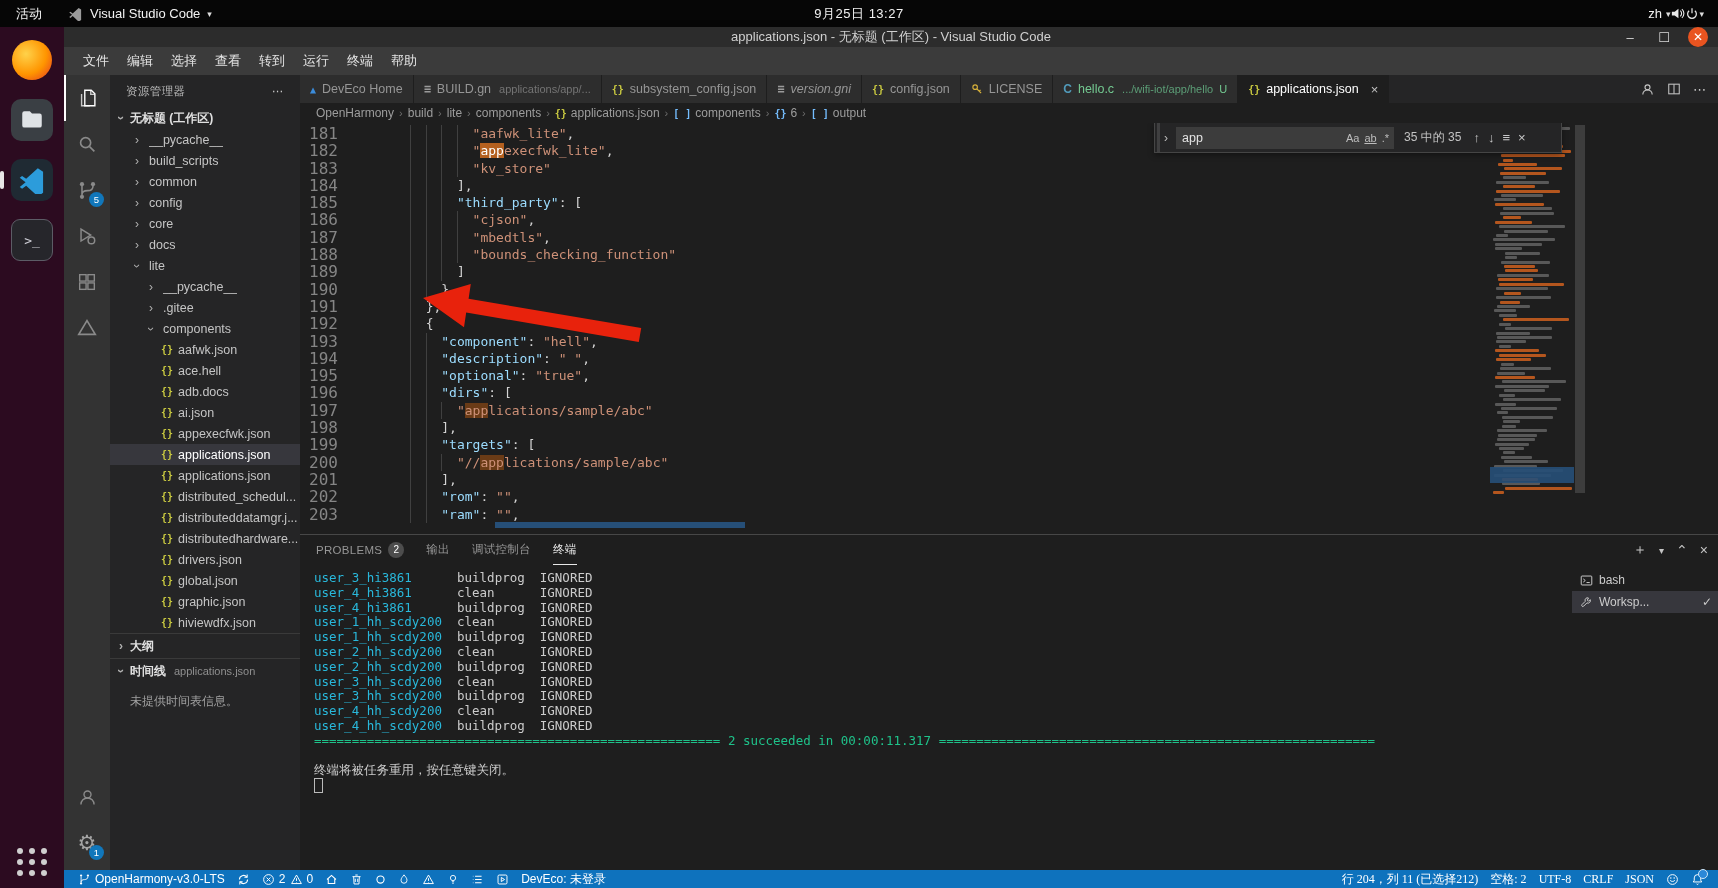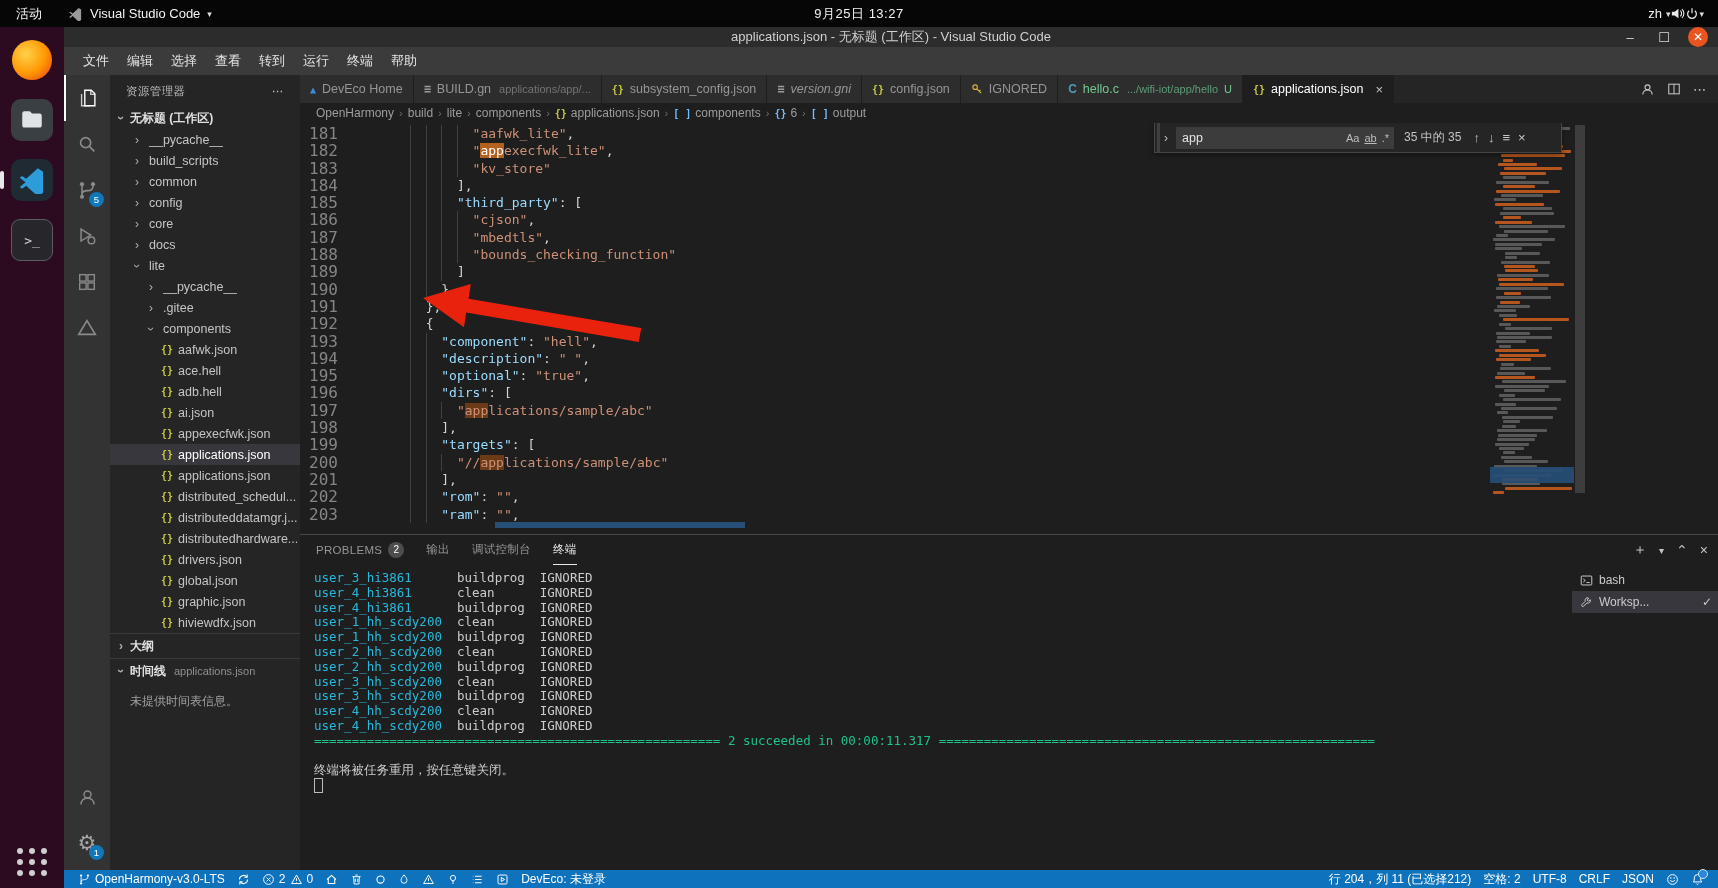--- a/index.html
+++ b/index.html
@@ -116,21 +116,21 @@
   .t-cyan{color:var(--terminal_cyan);}
   .t-green{color:var(--terminal_green);}
   .t-cursor{display:inline-block;width:7px;height:13px;border:1px solid #bbbbbb;vertical-align:-2px;}
   .term-side{width:146px;flex:none;padding-top:4px;font-size:12px;color:#cccccc;}
   .ts-row{height:22px;display:flex;align-items:center;gap:6px;padding:0 6px 0 8px;white-space:nowrap;}
   .ts-row.selected{background:#37373d;}
   .ts-check{margin-left:auto;color:#cccccc;}
   
   .statusbar{height:18px;background:var(--statusbar);color:#ffffff;display:flex;align-items:center;font-size:12px;padding:0 8px;flex:none;}
   .sb-item{display:flex;align-items:center;gap:4px;padding:0 6px;height:100%;white-space:nowrap;}
-  .sb-right{margin-left:auto;display:flex;align-items:center;height:100%;}
+  .sb-right{margin-left:auto;display:flex;align-items:center;height:100%;font-family:Liberation Serif, serif;}
   .bell-wrap{position:relative;display:flex;}
   .bell-dot{position:absolute;right:-4px;top:-4px;width:10px;height:10px;border-radius:50%;background:#2b88d8;border:1px solid #cfe6f7;box-sizing:border-box;font-size:7px;display:flex;align-items:center;justify-content:center;}
   svg{display:block;}
 </style>
 </head>
 <body>
 
 <div class="abs topbar">
   <div class="tb-activities">活动</div>
   <div class="tb-appmenu">
@@ -342,21 +342,21 @@
           <div class="tree-row" style="padding-left: 48px;">
             <span class="fico json" style="margin-left: 3px;">{}</span>
             <span class="tree-label">aafwk.json</span>
           </div>
           <div class="tree-row" style="padding-left: 48px;">
             <span class="fico json" style="margin-left: 3px;">{}</span>
             <span class="tree-label">ace.hell</span>
           </div>
           <div class="tree-row" style="padding-left: 48px;">
             <span class="fico json" style="margin-left: 3px;">{}</span>
-            <span class="tree-label">adb.hell</span>
+            <span class="tree-label">adb.docs</span>
           </div>
           <div class="tree-row" style="padding-left: 48px;">
             <span class="fico json" style="margin-left: 3px;">{}</span>
             <span class="tree-label">ai.json</span>
           </div>
           <div class="tree-row" style="padding-left: 48px;">
             <span class="fico json" style="margin-left: 3px;">{}</span>
             <span class="tree-label">appexecfwk.json</span>
           </div>
           <div class="tree-row selected" style="padding-left: 48px;">
@@ -431,21 +431,21 @@
             <span class="fico json">{}</span>
             <span>config.json</span>
           </div>
           <div class="tab">
             <span>
               <svg width="12" height="12" viewBox="0 0 16 16" fill="none" stroke="#d9b23a" stroke-width="1.5">
                 <circle cx="5.5" cy="5.5" r="3"></circle>
                 <path d="M8 8l5.5 5.5M11 11l1.7-1.7"></path>
               </svg>
             </span>
-            <span>IGNORED</span>
+            <span>LICENSE</span>
           </div>
           <div class="tab git-u">
             <span class="fico cico">C</span>
             <span>hello.c</span>
             <span class="desc">.../wifi-iot/app/hello</span>
             <span class="gitbadge">U</span>
           </div>
           <div class="tab active">
             <span class="fico json">{}</span>
             <span>applications.json</span>

